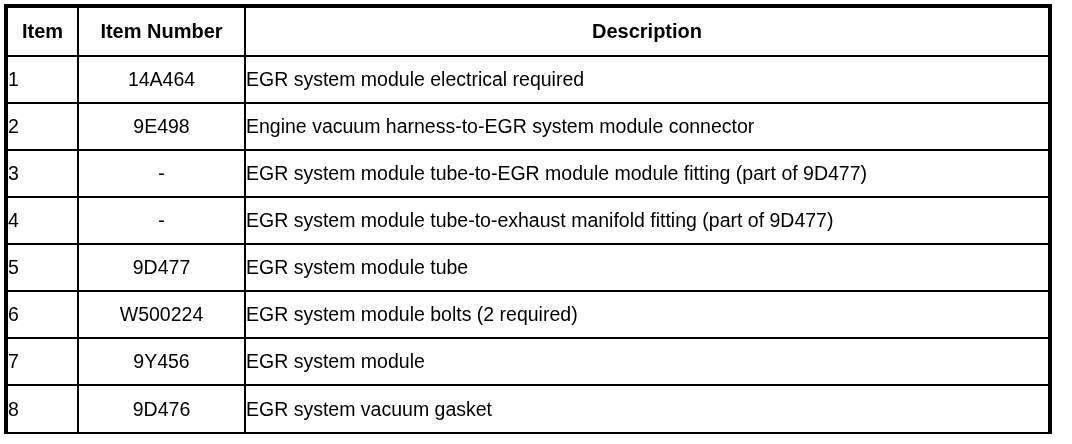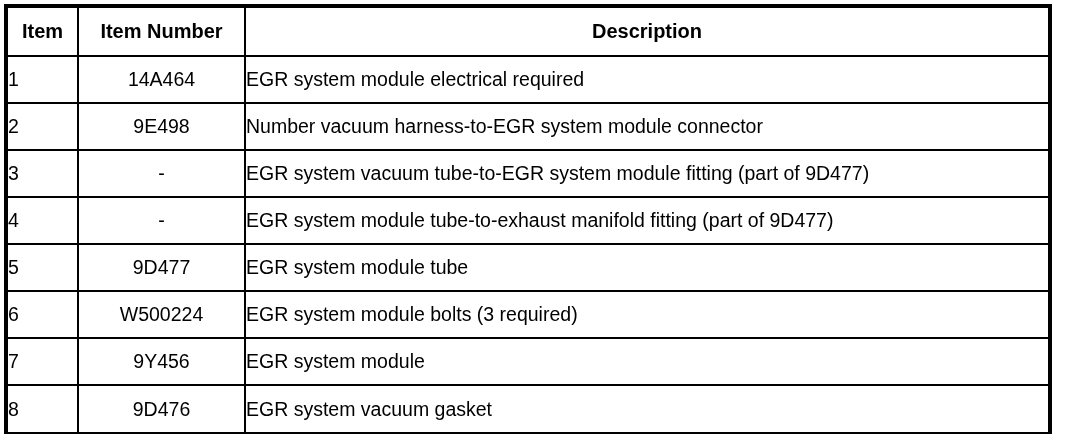--- a/index.html
+++ b/index.html
@@ -114,41 +114,41 @@
       </thead>
       <tbody>
         <tr>
           <td class="cell-item">1</td>
           <td class="cell-part">14A464</td>
           <td class="cell-desc">EGR system module electrical required</td>
         </tr>
         <tr>
           <td class="cell-item">2</td>
           <td class="cell-part">9E498</td>
-          <td class="cell-desc">Number vacuum harness-to-EGR system module connector</td>
+          <td class="cell-desc">Engine vacuum harness-to-EGR system module connector</td>
         </tr>
         <tr>
           <td class="cell-item">3</td>
           <td class="cell-part">-</td>
-          <td class="cell-desc">EGR system vacuum tube-to-EGR system module fitting (part of 9D477)</td>
+          <td class="cell-desc">EGR system module tube-to-EGR module module fitting (part of 9D477)</td>
         </tr>
         <tr>
           <td class="cell-item">4</td>
           <td class="cell-part">-</td>
           <td class="cell-desc">EGR system module tube-to-exhaust manifold fitting (part of 9D477)</td>
         </tr>
         <tr>
           <td class="cell-item">5</td>
           <td class="cell-part">9D477</td>
           <td class="cell-desc">EGR system module tube</td>
         </tr>
         <tr>
           <td class="cell-item">6</td>
           <td class="cell-part">W500224</td>
-          <td class="cell-desc">EGR system module bolts (3 required)</td>
+          <td class="cell-desc">EGR system module bolts (2 required)</td>
         </tr>
         <tr>
           <td class="cell-item">7</td>
           <td class="cell-part">9Y456</td>
           <td class="cell-desc">EGR system module</td>
         </tr>
         <tr>
           <td class="cell-item">8</td>
           <td class="cell-part">9D476</td>
           <td class="cell-desc">EGR system vacuum gasket</td>

